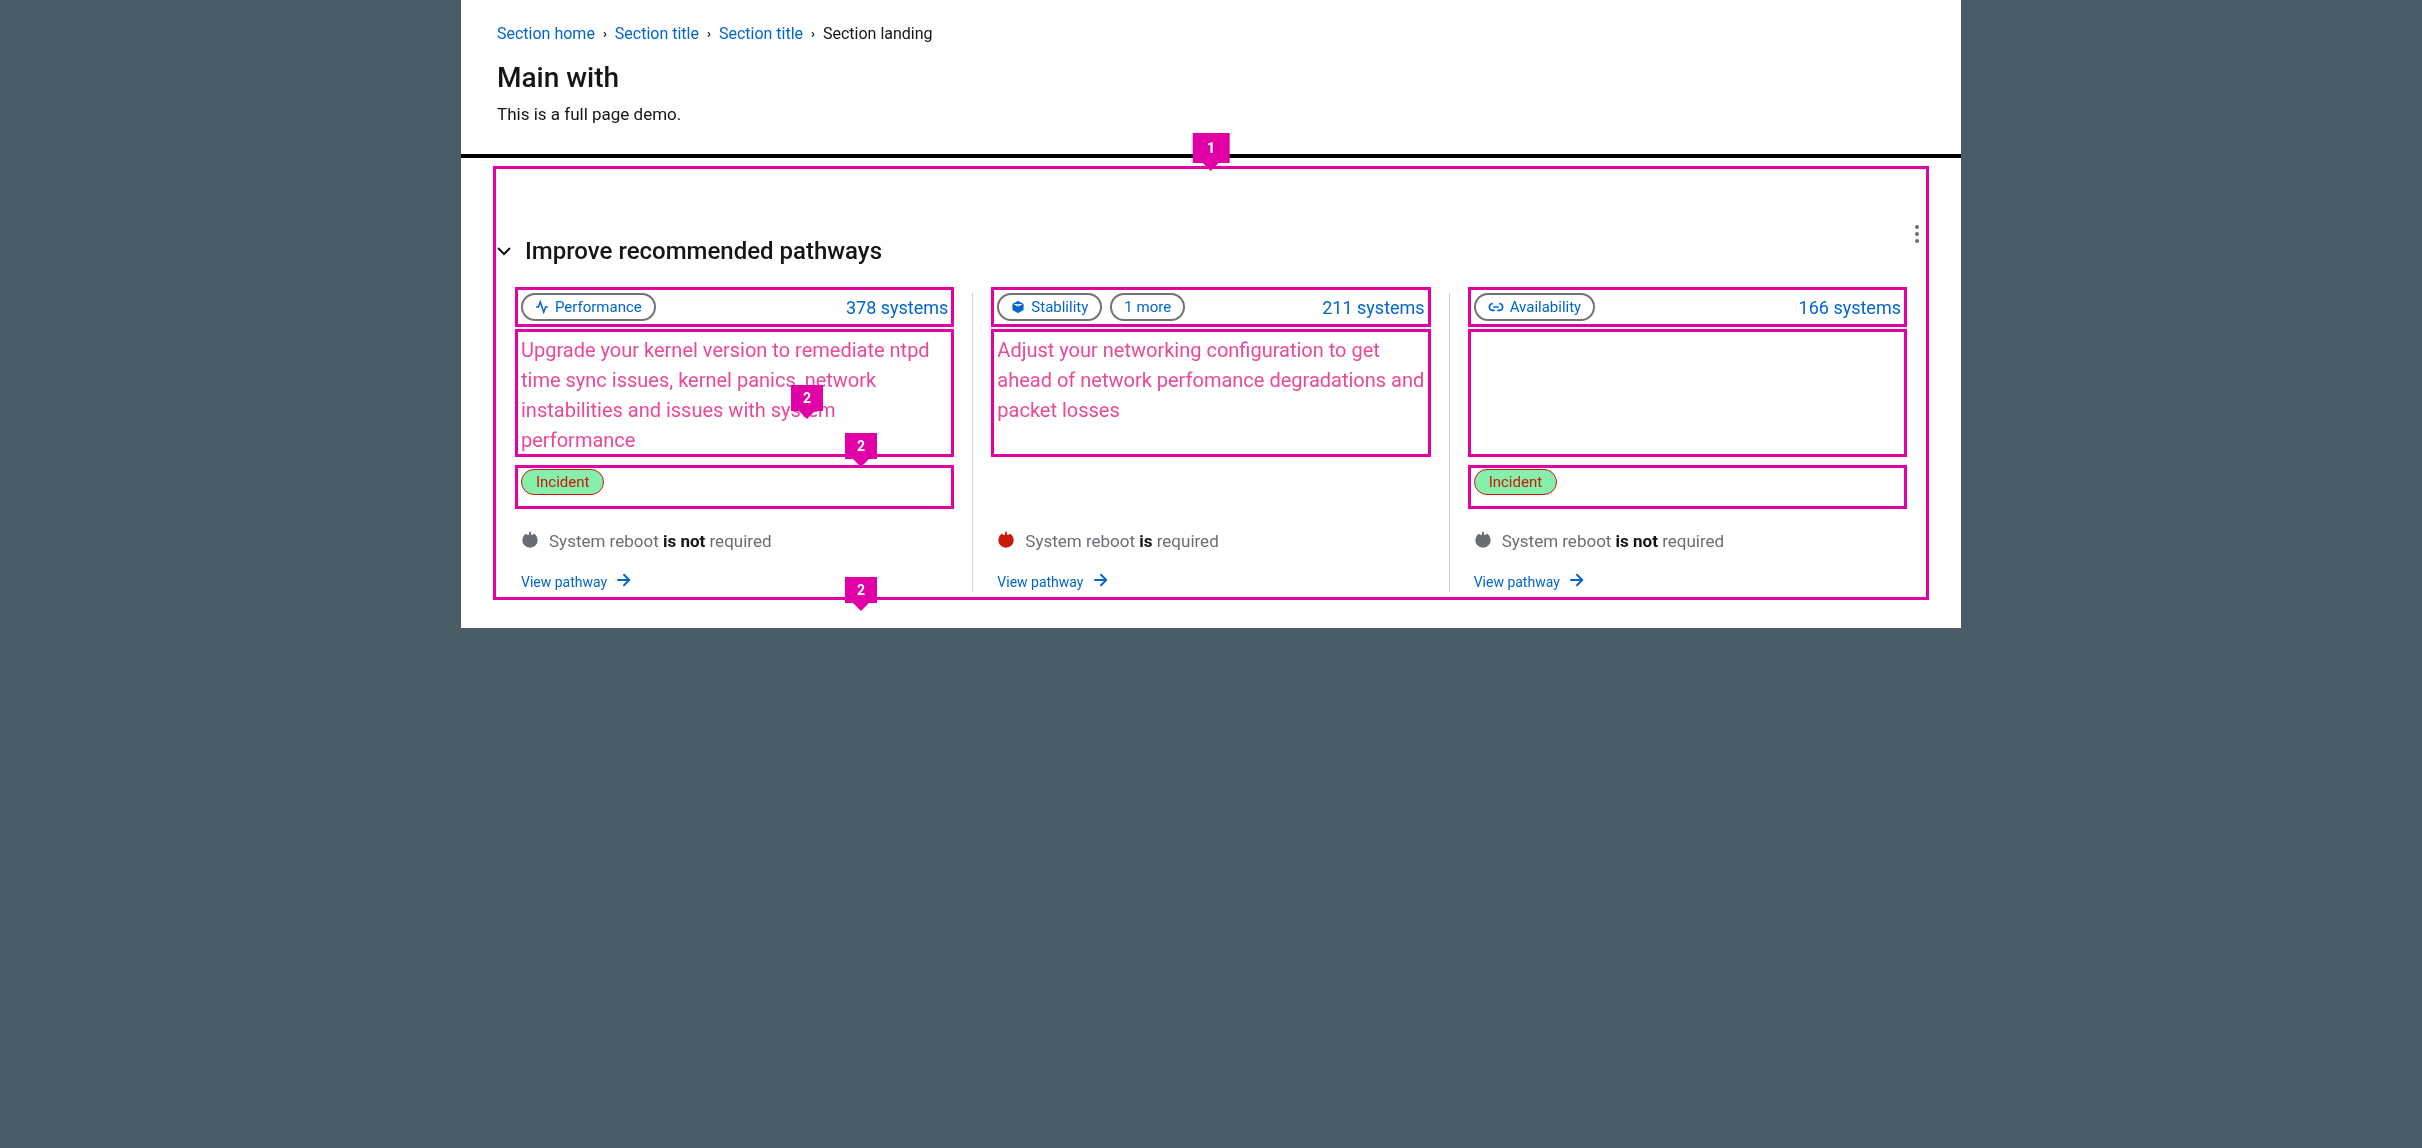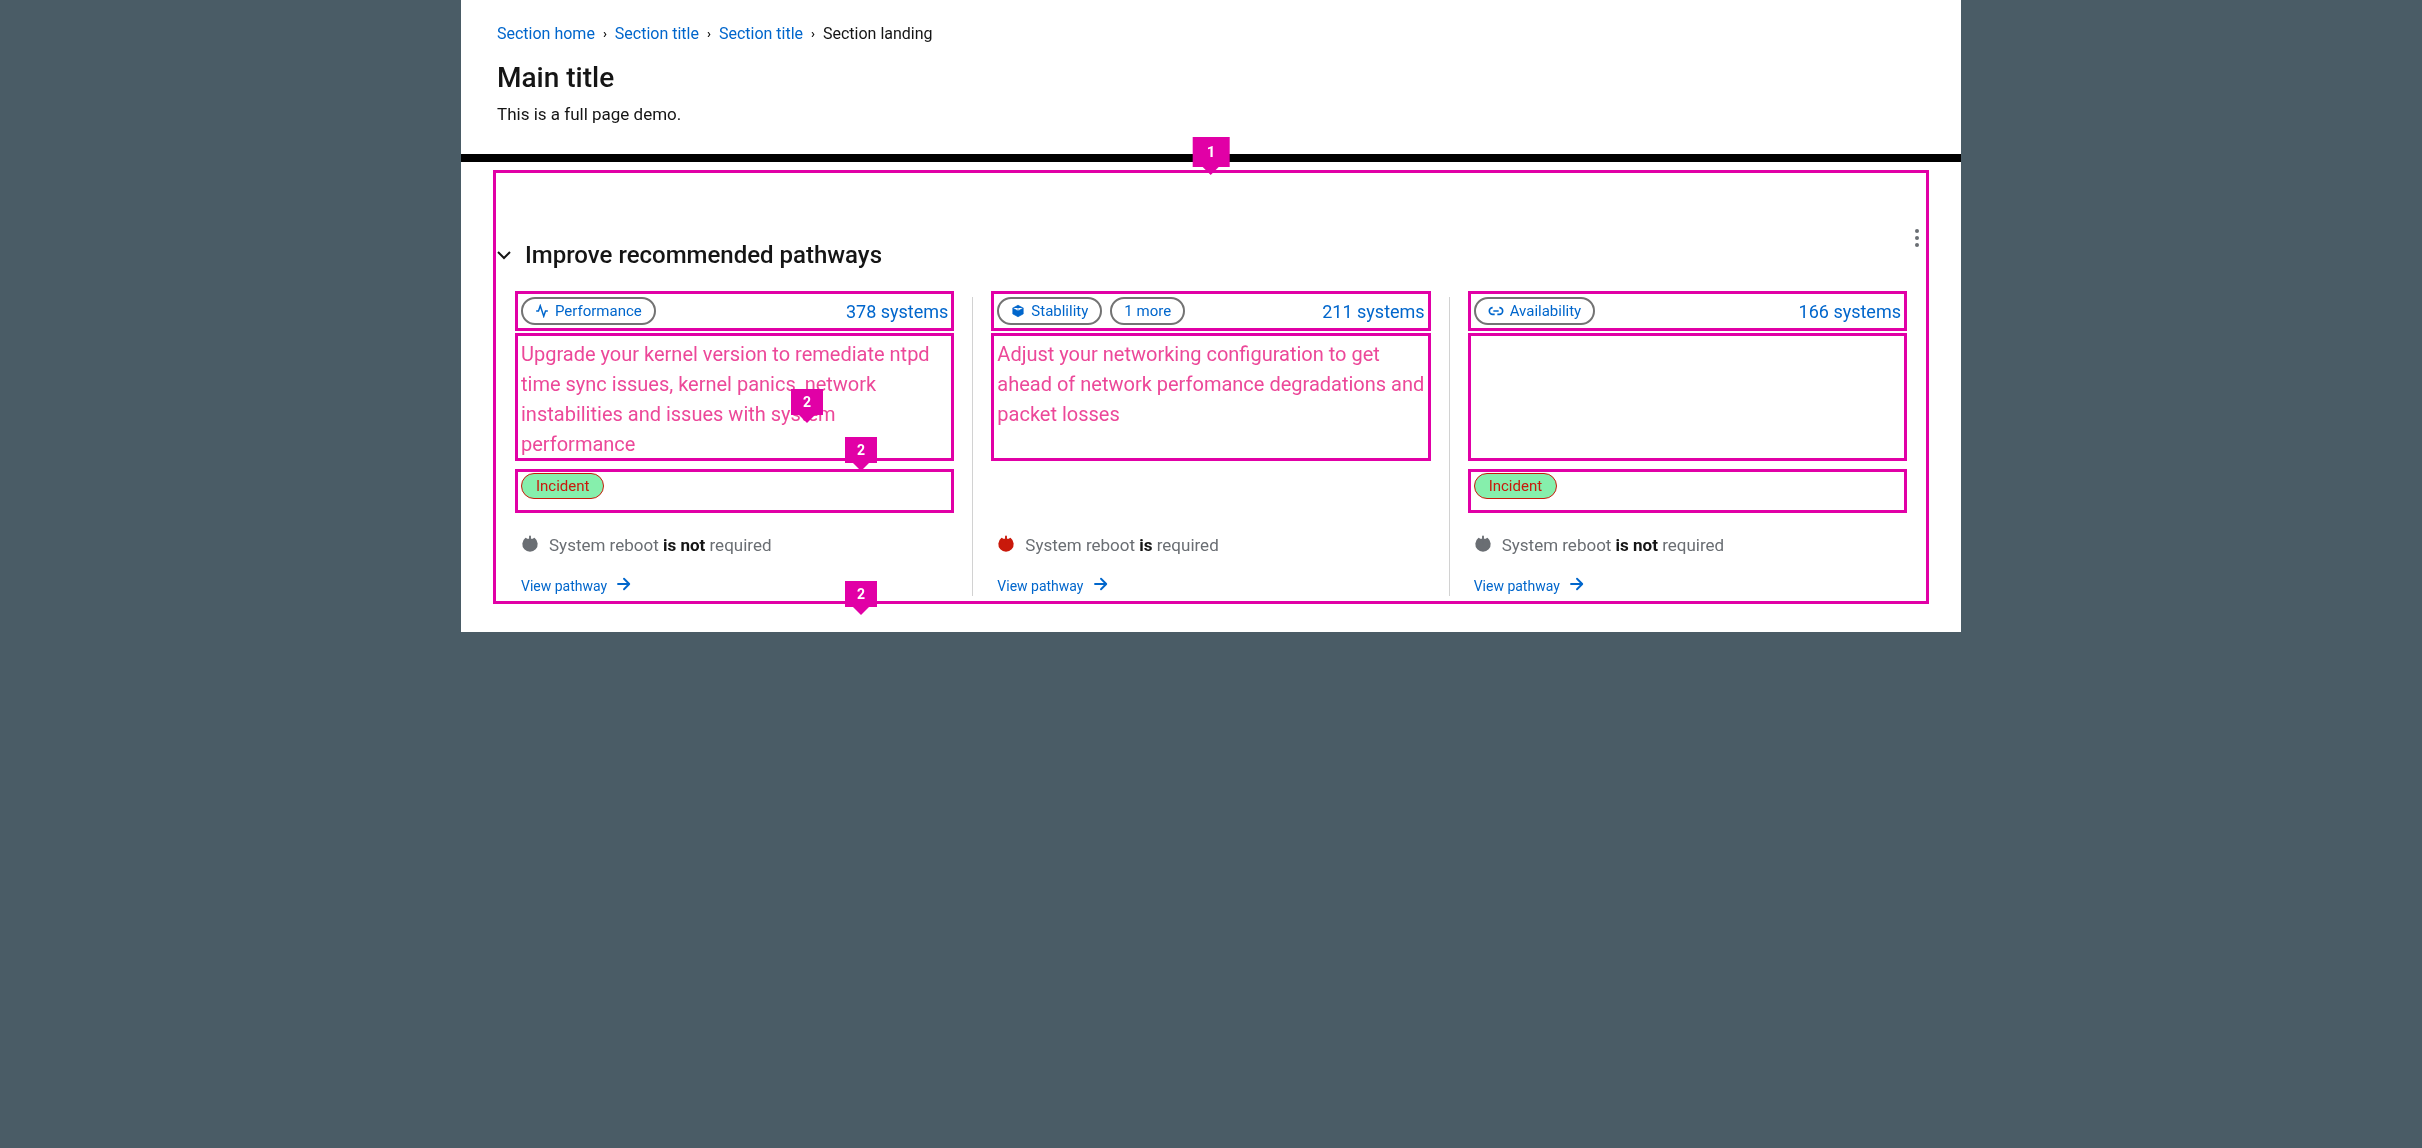--- a/index.html
+++ b/index.html
@@ -10,21 +10,21 @@
   }
   .page {
     background: #fff;
     margin: 0 auto;
     width: 1500px;
     position: relative;
   }
   .header {
     padding: 24px 36px 30px 36px;
     background: #fff;
-    border-bottom: 8px solid #000000;
+    border-bottom: 4px solid #000000;
   }
   .breadcrumb {
     display: flex;
     align-items: center;
     gap: 8px;
     font-size: 16px;
     margin-bottom: 18px;
   }
   .breadcrumb a { color: #0066cc; text-decoration: none; }
   .breadcrumb .chevron { color: #151515; font-size: 13px; font-weight: bold; }
@@ -176,21 +176,21 @@
   <div class="header">
     <nav class="breadcrumb">
       <a href="#">Section home</a>
       <span class="chevron">›</span>
       <a href="#">Section title</a>
       <span class="chevron">›</span>
       <a href="#">Section title</a>
       <span class="chevron">›</span>
       <span class="current">Section landing</span>
     </nav>
-    <h1 class="main-title">Main title</h1>
+    <h1 class="main-title">Main with</h1>
     <p class="subtitle">This is a full page demo.</p>
   </div>
 
   <div class="content-area">
     <div class="annot-border"></div>
     <div class="callout callout-1">1</div>
 
     <div class="section-header">
       <div class="section-title-wrap">
         <span class="caret-down">

